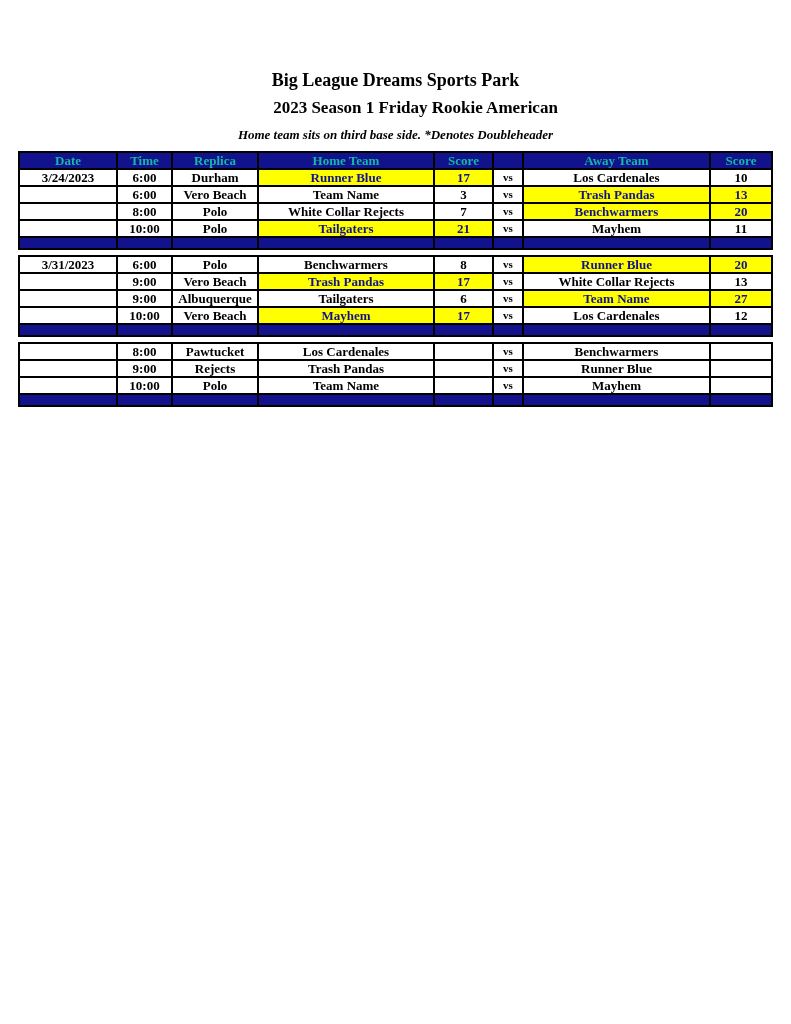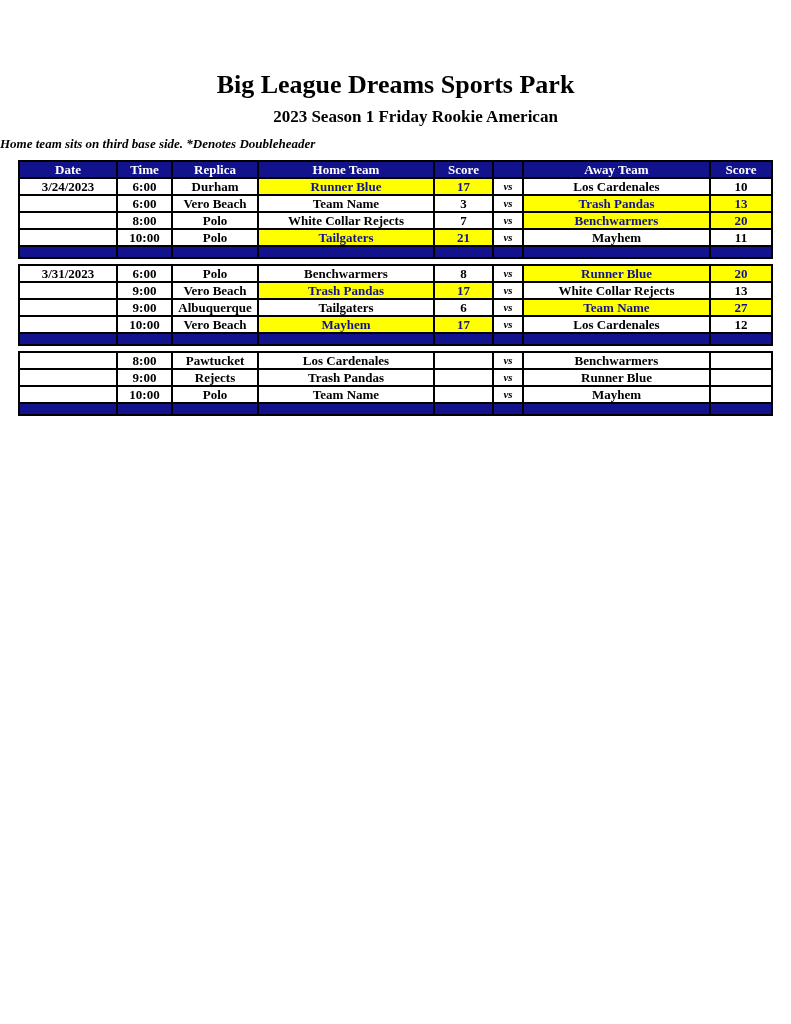--- a/index.html
+++ b/index.html
@@ -12,34 +12,34 @@
     height: 1024px;
     font-family: "Liberation Serif", serif;
     color: #000;
     overflow: hidden;
   }
   .page {
     padding-top: 70px;
   }
   .title {
     text-align: center;
-    font-size: 26px;
+    font-size: 18px;
     font-weight: bold;
     margin: 0 0 7px 0;
     letter-spacing: 0px;
   }
   .subtitle {
     text-align: center;
     font-size: 17px;
     font-weight: bold;
     margin: 0 0 9px 0;
     padding-left: 40px;
   }
   .note {
-    text-align: left;
+    text-align: center;
     font-size: 13px;
     font-weight: bold;
     font-style: italic;
     margin: 0 0 8px 0;
   }
   table.sched {
     border-collapse: collapse;
     table-layout: fixed;
     width: 753px;
     margin: 0 auto;
@@ -53,24 +53,23 @@
     height: 15px;
     line-height: 15px;
     font-size: 13px;
     font-weight: bold;
     text-align: center;
     white-space: nowrap;
     overflow: hidden;
   }
   .sched th {
     background: #12128c;
-    color: #ffffff;
+    color: #14b8a6;
   }
   .sched td.vs-cell {
-    font-style: italic;
     font-size: 11px;
   }
   .sched td.hl {
     background: #ffff00;
     color: #12128c;
   }
   .sched tr.sep-row td {
     background: #12128c;
     height: 10px;
     line-height: 10px;

